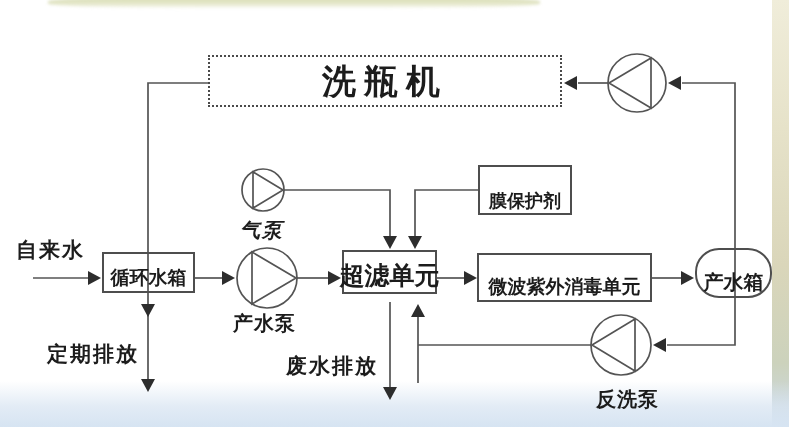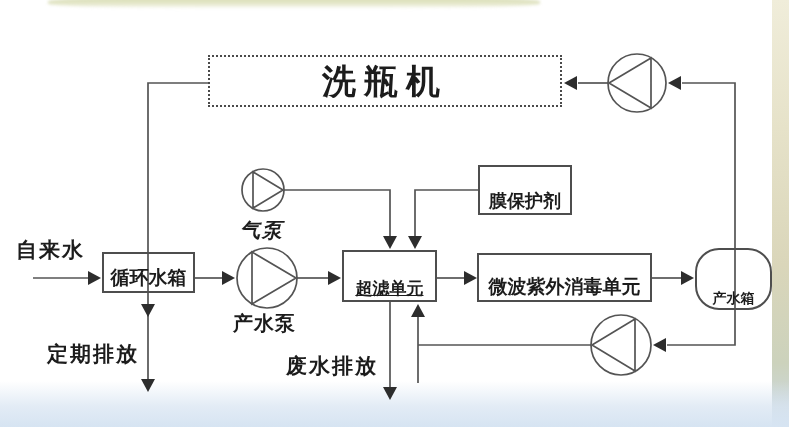--- a/index.html
+++ b/index.html
@@ -100,40 +100,41 @@
   </svg>
 
   <div class="node dashed" style="left:208px;top:55px;width:354px;height:52px;font-size:34px;letter-spacing:8px;">
     <span>洗瓶机</span>
   </div>
 
   <div class="node" style="left:102px;top:252px;width:93px;height:41px;font-size:19px;">
     <span>循环水箱</span>
   </div>
 
-  <div class="node" style="left:342px;top:250px;width:95px;height:52px;font-size:17px;text-decoration:underline;">
+  <div class="node" style="left:342px;top:250px;width:95px;height:44px;font-size:25px;">
     <span>超滤单元</span>
   </div>
 
   <div class="node" style="left:478px;top:165px;width:94px;height:50px;font-size:18px;font-family:Liberation Mono, monospace;">
     <span>膜保护剂</span>
   </div>
 
   <div class="node" style="left:477px;top:253px;width:175px;height:49px;font-size:19px;">
     <span>微波紫外消毒单元</span>
   </div>
 
-  <div class="node" style="left:695px;top:248px;width:77px;height:62px;font-size:14px;border-radius:24px;">
+  <div class="node" style="left:695px;top:248px;width:77px;height:50px;font-size:20px;border-radius:24px;">
     <span>产水箱</span>
   </div>
 
   <div class="flow-label" style="left:47px;top:340px;font-size:21px;letter-spacing:2px;">定期排放</div>
 
   <div class="flow-label" style="left:16px;top:236px;font-size:21px;letter-spacing:2px;">自来水</div>
 
   <div class="flow-label" style="left:240px;top:217px;font-size:20px;letter-spacing:2px;font-style:italic;">气泵</div>
 
   <div class="flow-label" style="left:233px;top:310px;font-size:20px;letter-spacing:1px;">产水泵</div>
 
   <div class="flow-label" style="left:286px;top:352px;font-size:21px;letter-spacing:2px;">废水排放</div>
 
+  <div class="flow-label" style="left:596px;top:386px;font-size:20px;letter-spacing:1px;">反洗泵</div>
 
 </div>
 
 </body></html>

